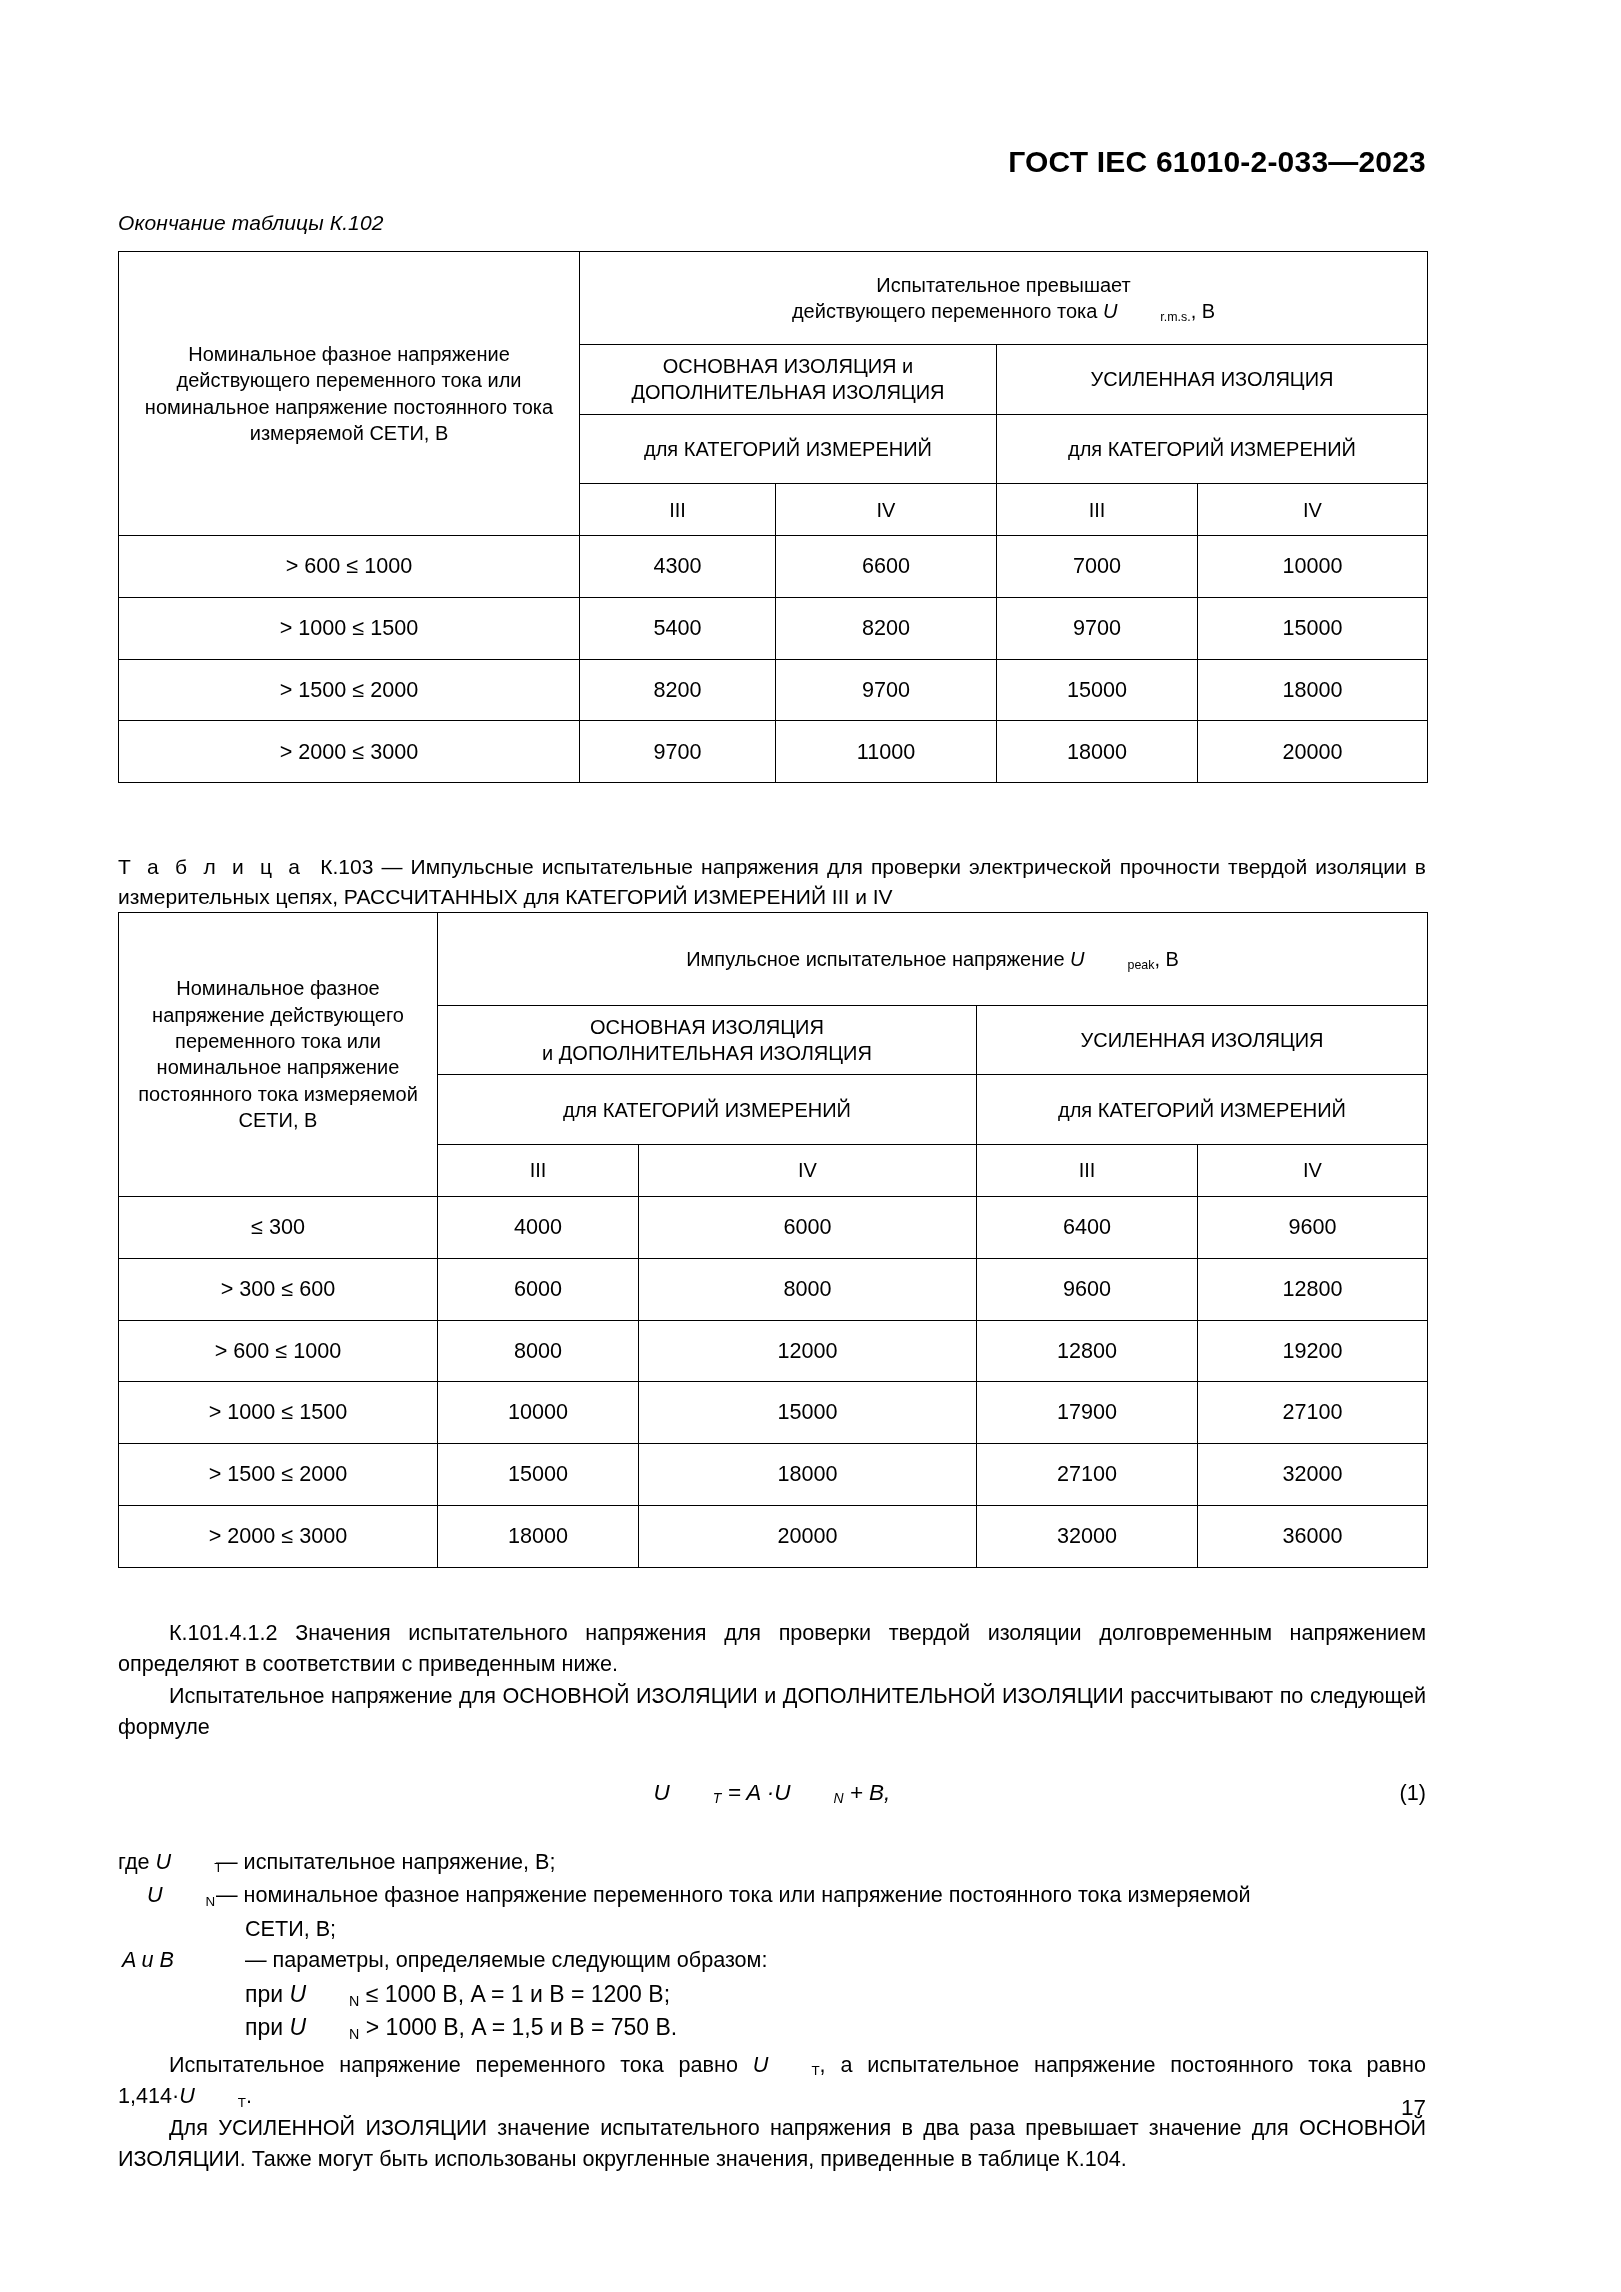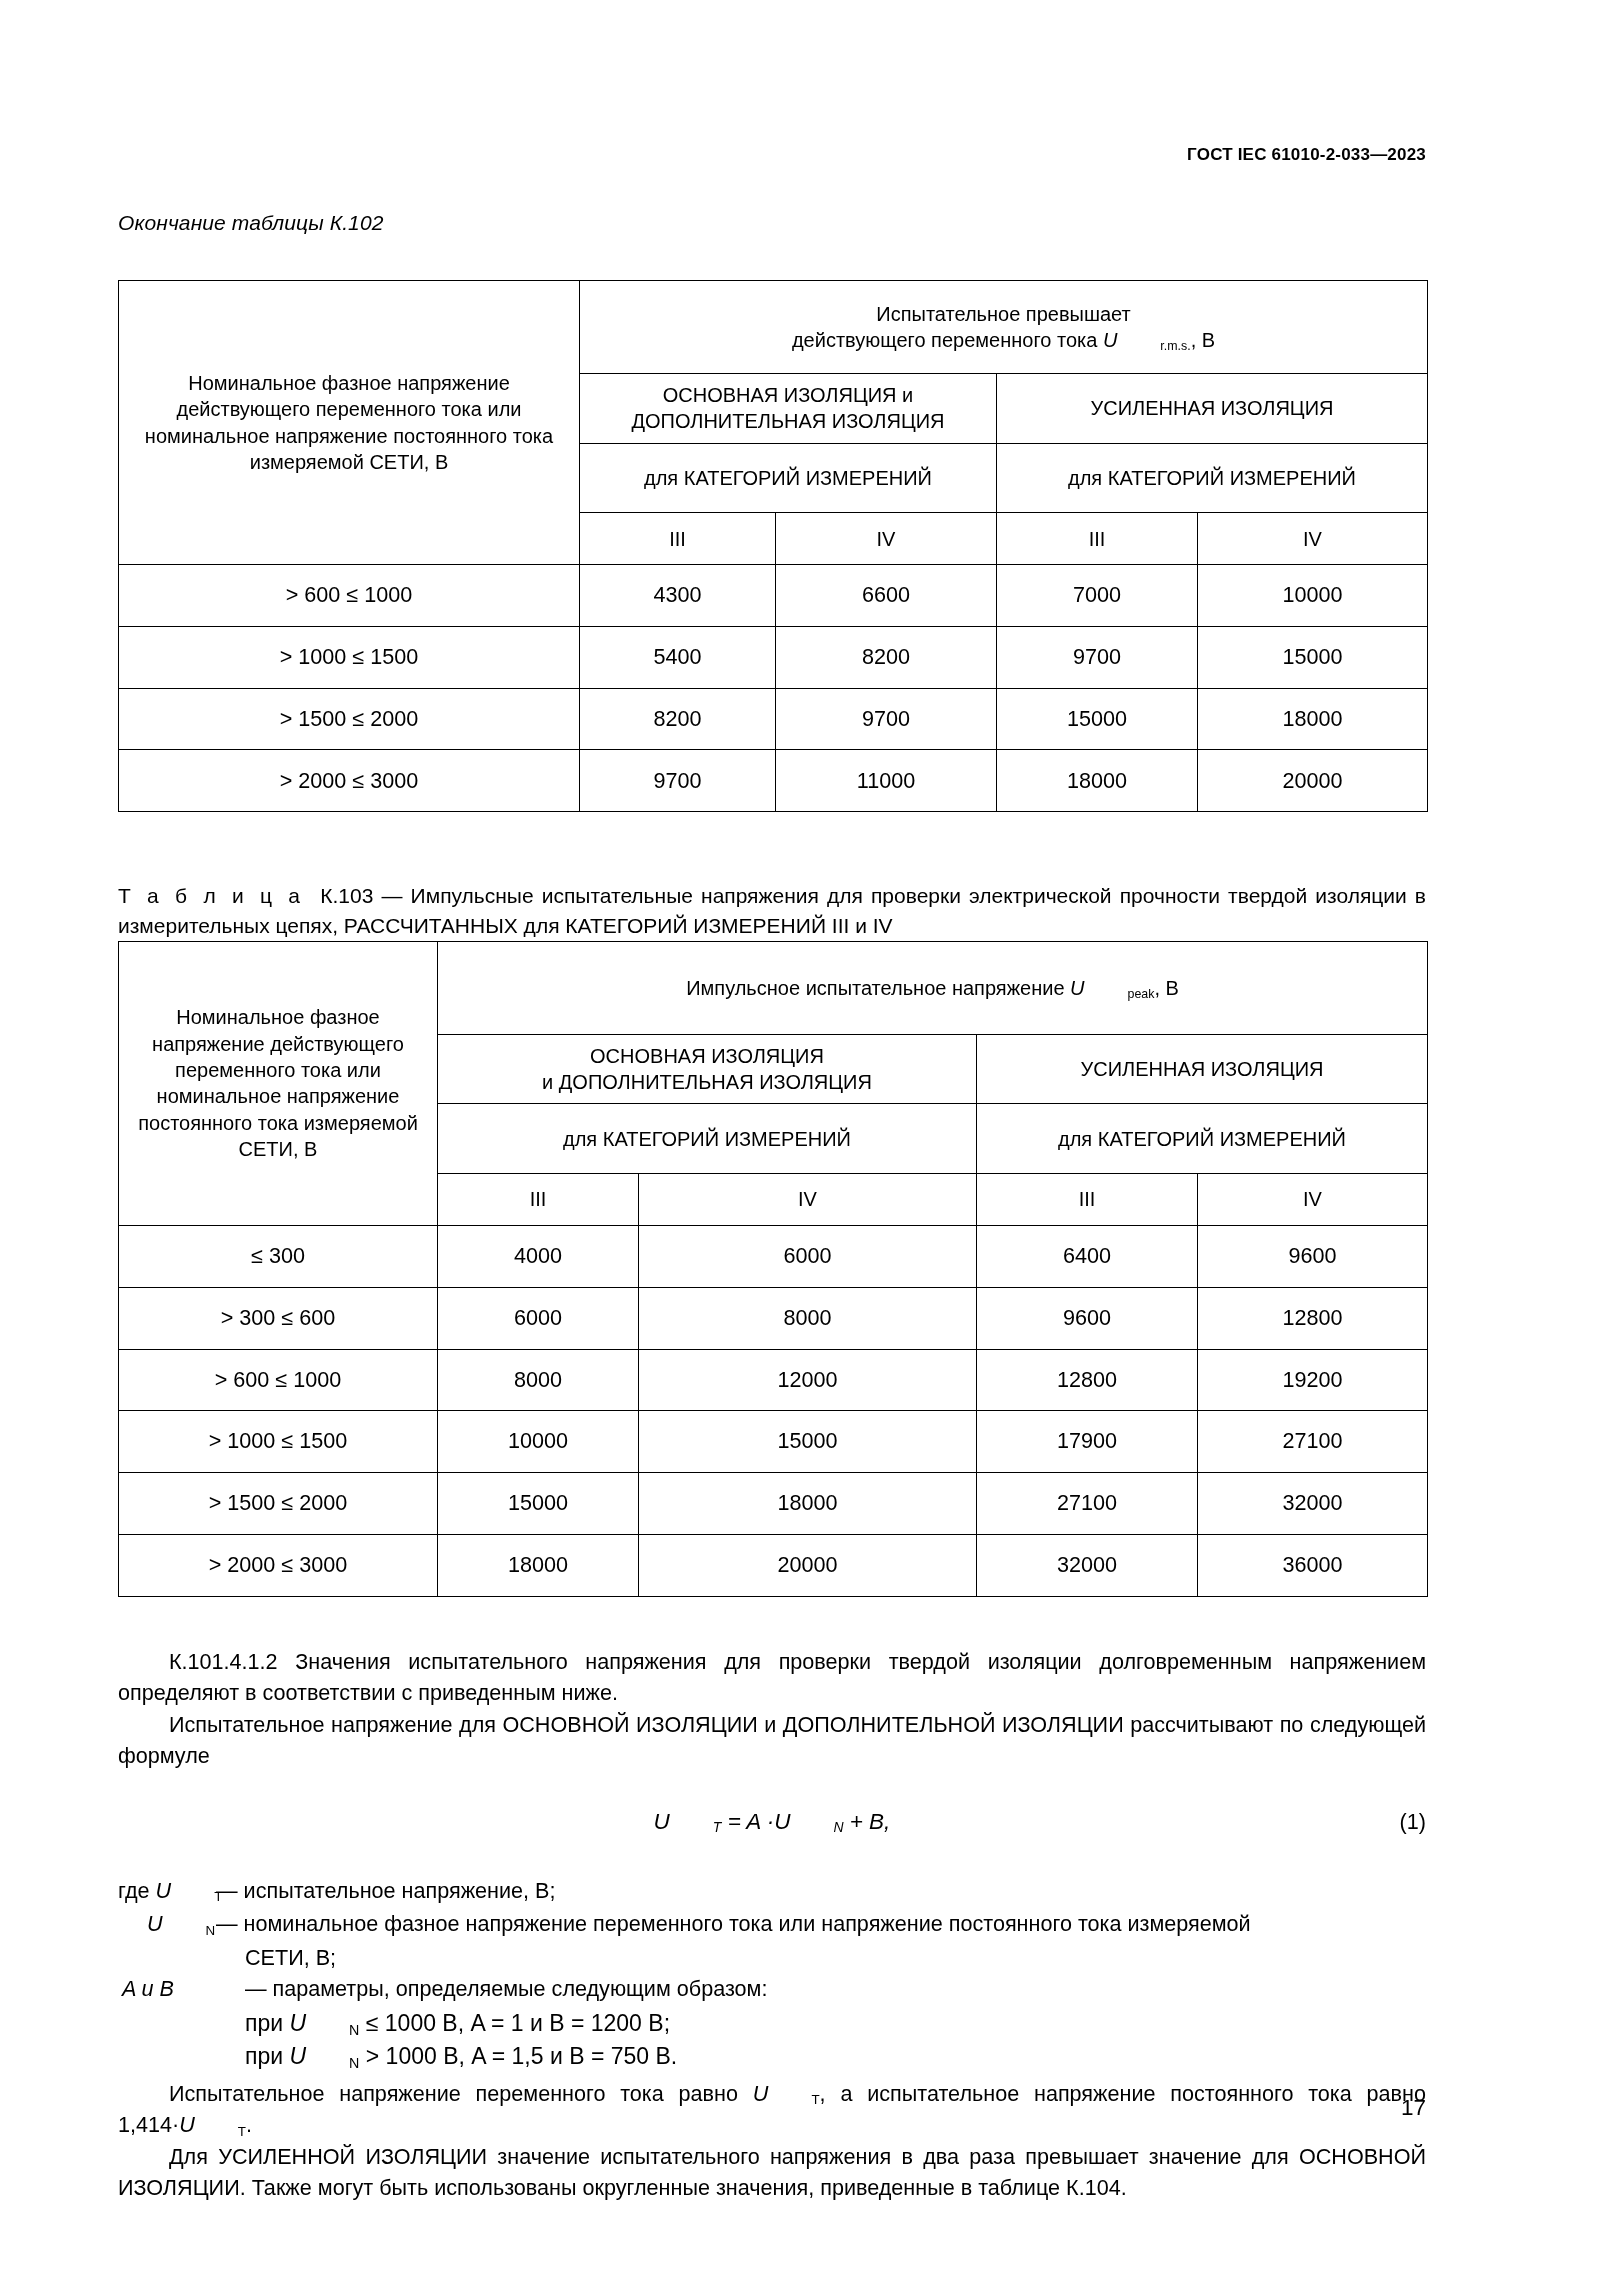--- a/index.html
+++ b/index.html
@@ -19,38 +19,38 @@
     background: #ffffff;
     box-sizing: border-box;
     overflow: hidden;
   }
 
   
   .doc-header {
     position: absolute;
     top: 145px;
     right: 195px;
-    font-size: 17px;
+    font-size: 30px;
     font-weight: bold;
     letter-spacing: 0.2px;
     white-space: nowrap;
   }
 
   
   .content {
     position: absolute;
     left: 118px;
     top: 211px;
     width: 1308px;
   }
 
   .table-caption-cont {
     font-style: italic;
     font-size: 21px;
-    margin: 0 0 45px 0;
+    margin: 0 0 16px 0;
     letter-spacing: 0.1px;
   }
 
   .table-caption {
     font-size: 21px;
     line-height: 1.42;
     margin: 0 0 0 0;
     text-align: justify;
   }
   .table-caption .tcap-word {

